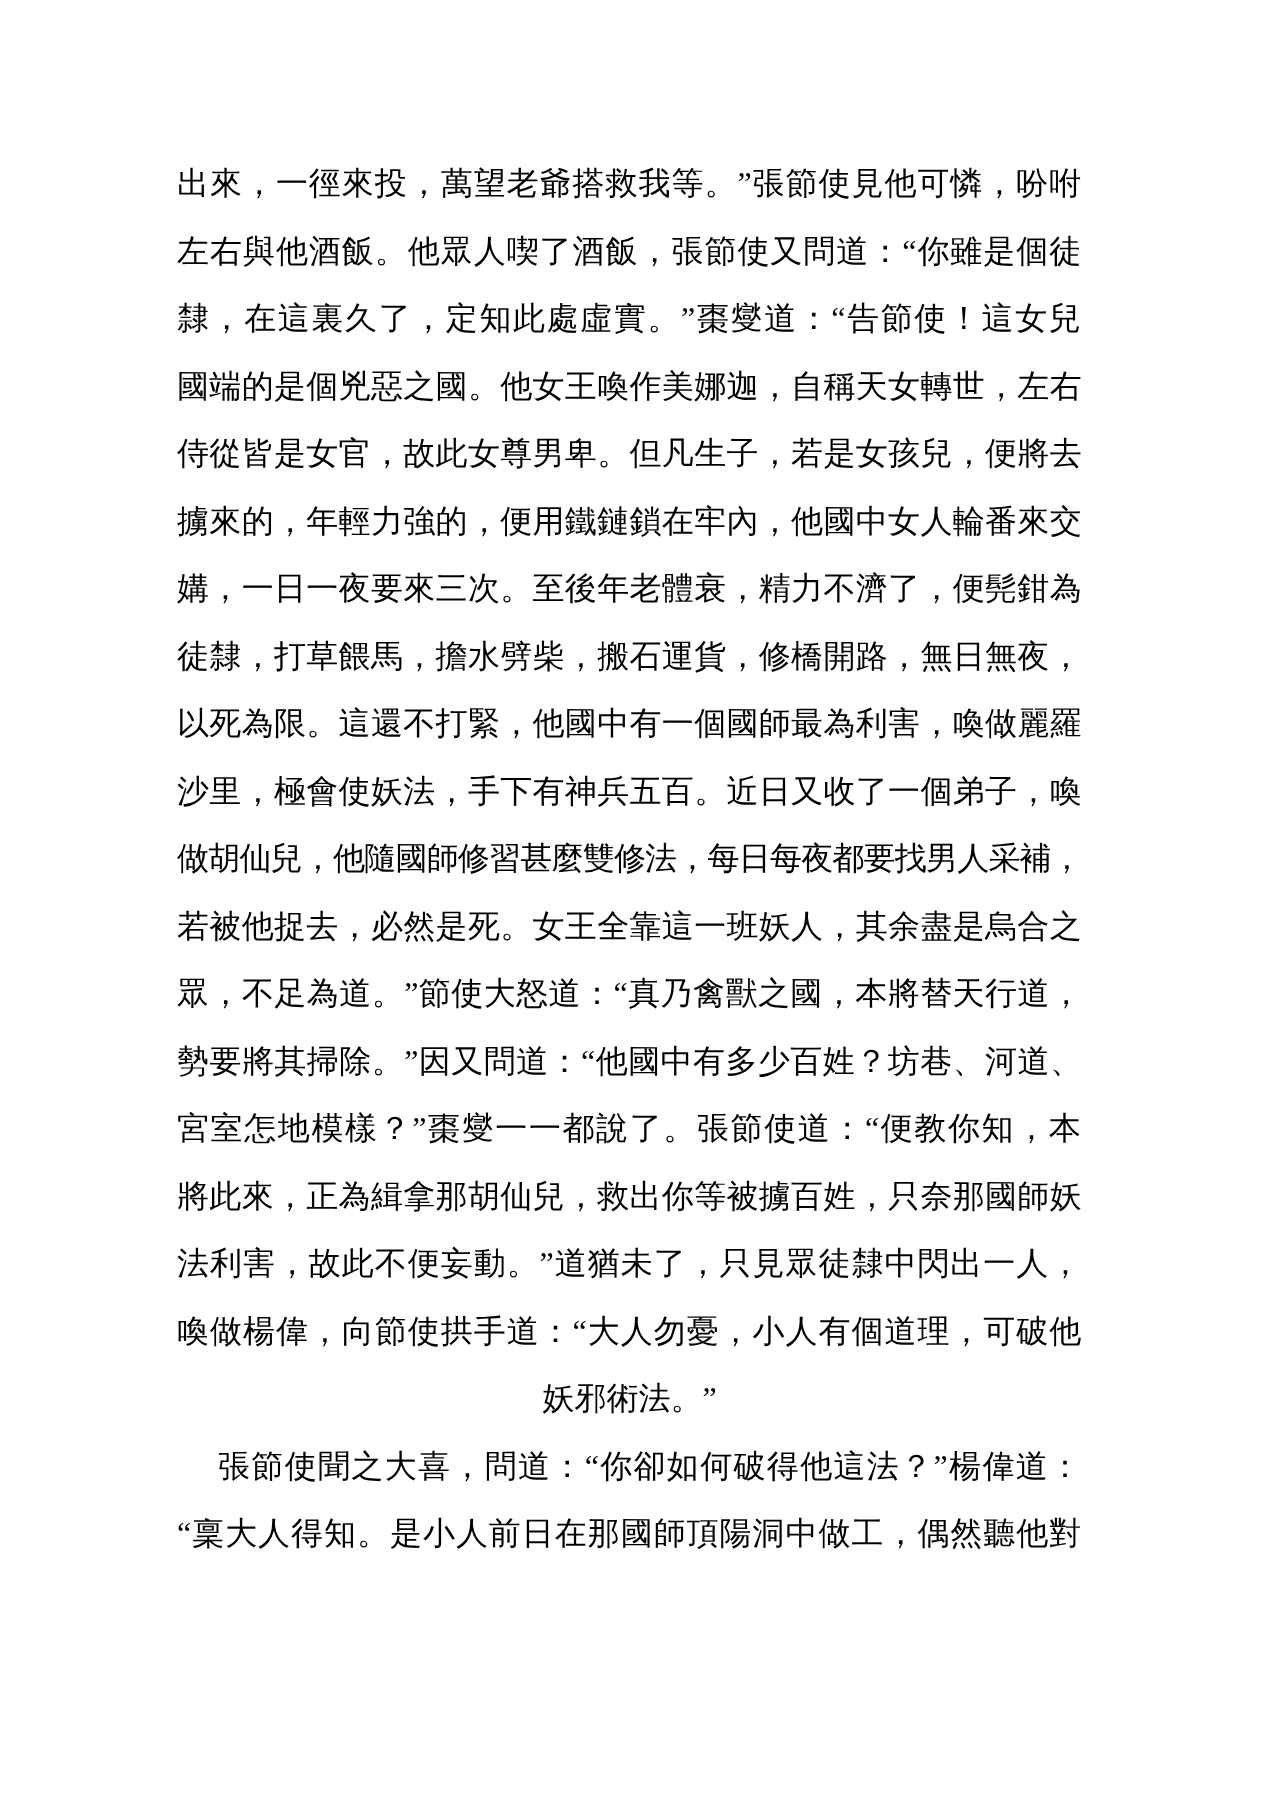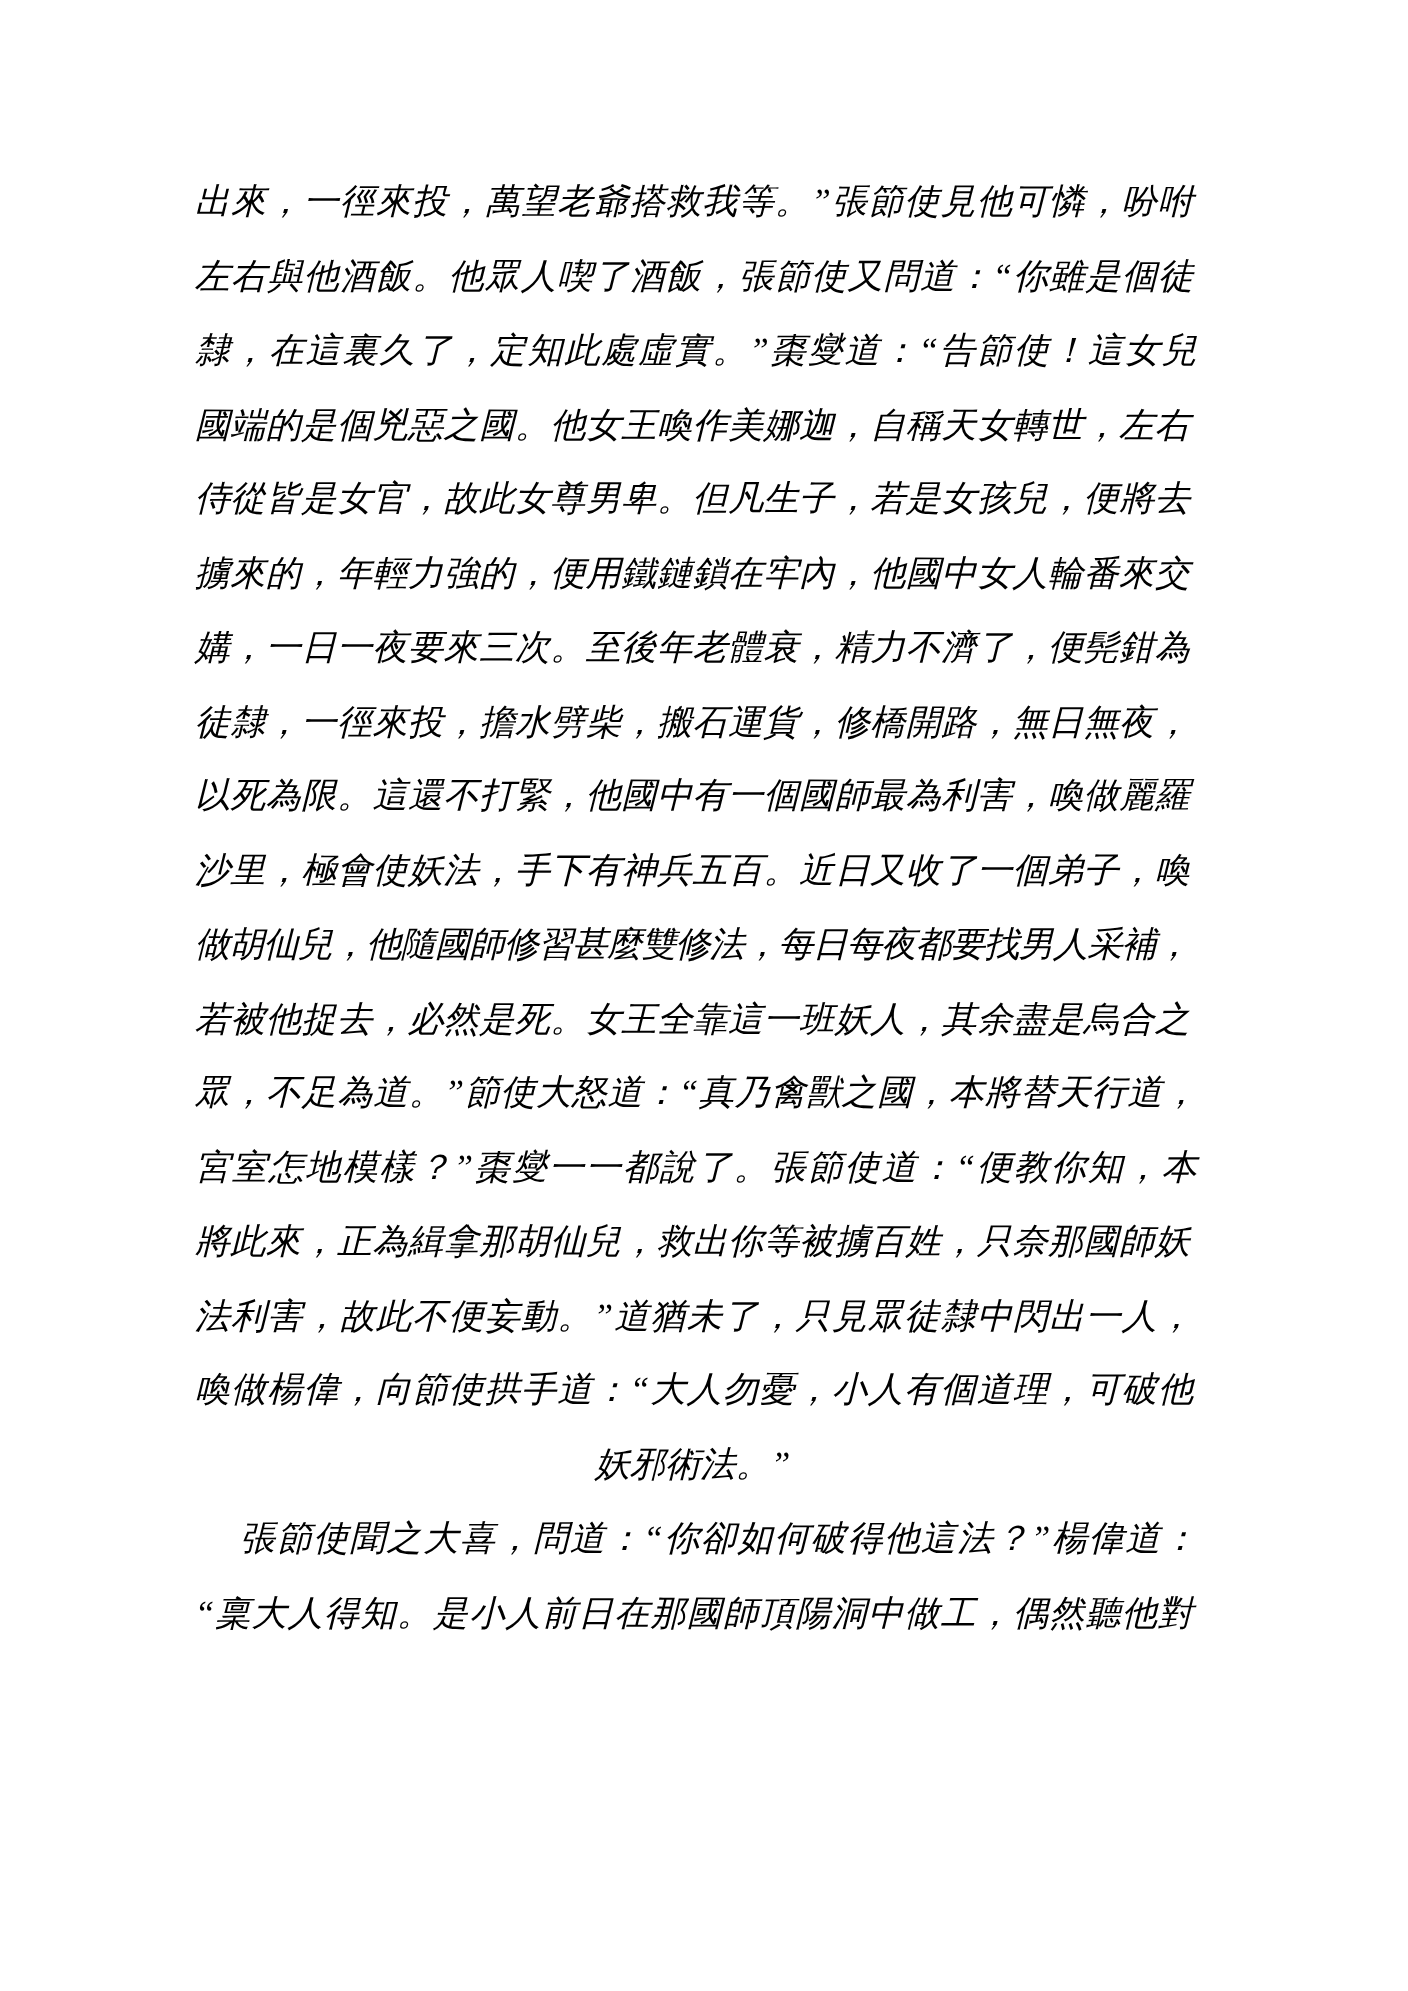--- a/index.html
+++ b/index.html
@@ -26,21 +26,20 @@
     width: 905px;
     color: #000000;
   }
   .line {
     font-size: 32px;
     line-height: 67.5px;
     height: 67.5px;
     color: #000000;
     white-space: nowrap;
     overflow: visible;
-    font-style: italic;
   }
   .line.indent {
     padding-left: 41px;
   }
   
   .line.end {
     letter-spacing: 0 !important;
     text-align: center;
   }
 </style>
@@ -49,26 +48,27 @@
 
 <div class="page">
   <div class="text-column" style="color: rgb(0, 0, 0);">
       <div class="line" style="letter-spacing: 0.964286px;">出來，一徑來投，萬望老爺搭救我等。”張節使見他可憐，吩咐</div>
       <div class="line" style="letter-spacing: 0.964286px;">左右與他酒飯。他眾人喫了酒飯，張節使又問道：“你雖是個徒</div>
       <div class="line" style="letter-spacing: 1.60714px;">隸，在這裏久了，定知此處虛實。”棗燮道：“告節使！這女兒</div>
       <div class="line" style="letter-spacing: 0.321429px;">國端的是個兇惡之國。他女王喚作美娜迦，自稱天女轉世，左右</div>
       <div class="line" style="letter-spacing: 0.321429px;">侍從皆是女官，故此女尊男卑。但凡生子，若是女孩兒，便將去</div>
       <div class="line" style="letter-spacing: 0.321429px;">擄來的，年輕力強的，便用鐵鏈鎖在牢內，他國中女人輪番來交</div>
       <div class="line" style="letter-spacing: 0.321429px;">媾，一日一夜要來三次。至後年老體衰，精力不濟了，便髡鉗為</div>
-      <div class="line" style="letter-spacing: 0.321429px;">徒隸，一徑來投，擔水劈柴，搬石運貨，修橋開路，無日無夜，</div>
+      <div class="line" style="letter-spacing: 0.321429px;">徒隸，打草餵馬，擔水劈柴，搬石運貨，修橋開路，無日無夜，</div>
       <div class="line" style="letter-spacing: 0.321429px;">以死為限。這還不打緊，他國中有一個國師最為利害，喚做麗羅</div>
       <div class="line" style="letter-spacing: 0.321429px;">沙里，極會使妖法，手下有神兵五百。近日又收了一個弟子，喚</div>
       <div class="line" style="letter-spacing: -0.793103px;">做胡仙兒，他隨國師修習甚麼雙修法，每日每夜都要找男人采補，</div>
       <div class="line" style="letter-spacing: 0.321429px;">若被他捉去，必然是死。女王全靠這一班妖人，其余盡是烏合之</div>
       <div class="line" style="letter-spacing: 0.448276px;">眾，不足為道。”節使大怒道：“真乃禽獸之國，本將替天行道，</div>
+      <div class="line" style="letter-spacing: 0.448276px;">勢要將其掃除。”因又問道：“他國中有多少百姓？坊巷、河道、</div>
       <div class="line" style="letter-spacing: 1.60714px;">宮室怎地模樣？”棗燮一一都說了。張節使道：“便教你知，本</div>
       <div class="line" style="letter-spacing: 0.321429px;">將此來，正為緝拿那胡仙兒，救出你等被擄百姓，只奈那國師妖</div>
       <div class="line" style="letter-spacing: 0.964286px;">法利害，故此不便妄動。”道猶未了，只見眾徒隸中閃出一人，</div>
       <div class="line" style="letter-spacing: 0.964286px;">喚做楊偉，向節使拱手道：“大人勿憂，小人有個道理，可破他</div>
       <div class="line end">妖邪術法。”</div>
       <div class="line indent" style="letter-spacing: 1.33333px;">張節使聞之大喜，問道：“你卻如何破得他這法？”楊偉道：</div>
       <div class="line" style="letter-spacing: 0.964286px;">“稟大人得知。是小人前日在那國師頂陽洞中做工，偶然聽他對</div>
     </div>
 </div>
 

